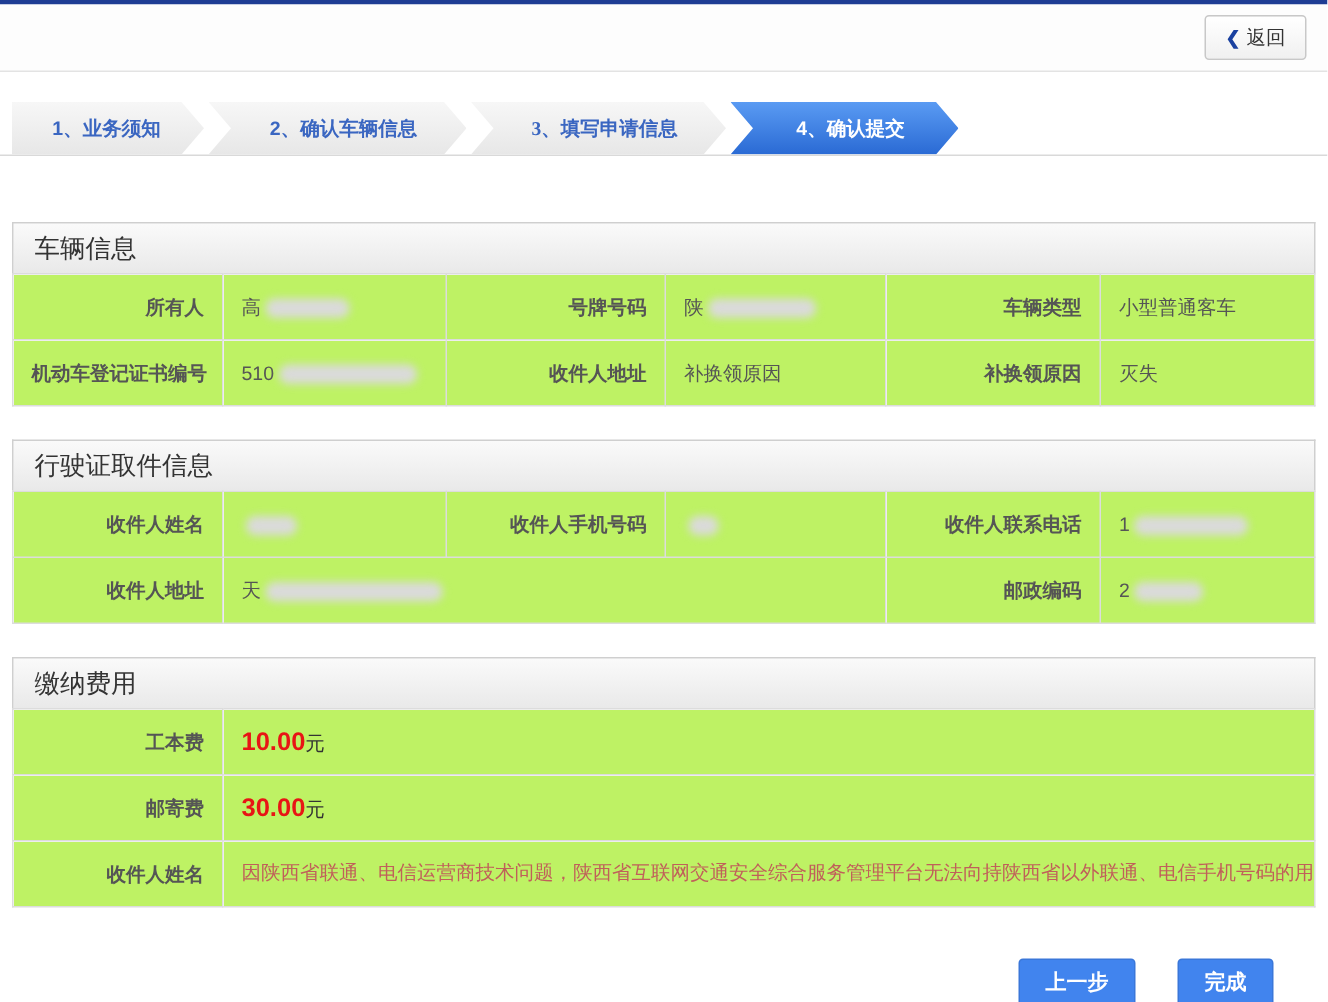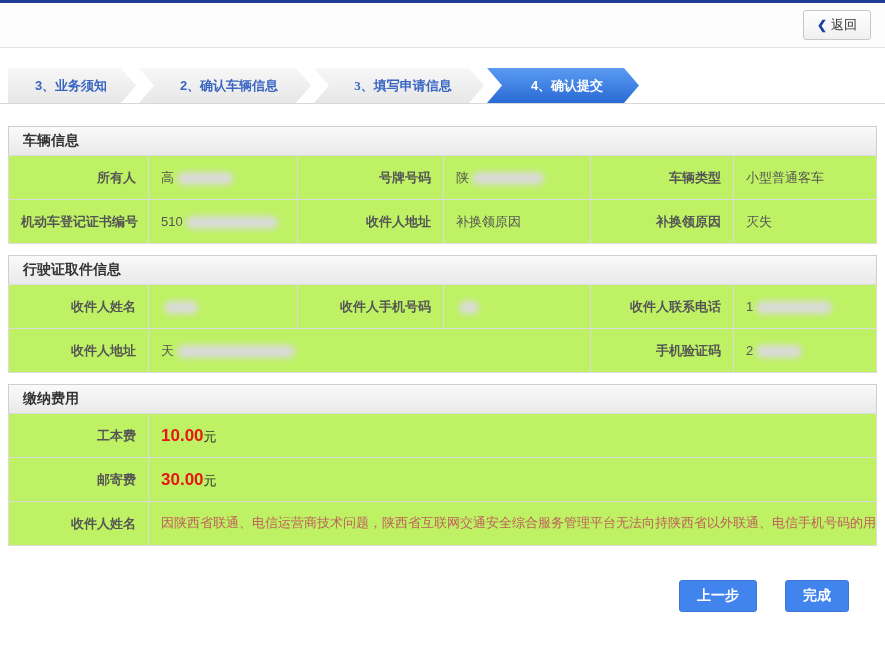--- a/index.html
+++ b/index.html
@@ -46,21 +46,21 @@
     background:linear-gradient(#5a9bf3,#2a6ad4); color:#ffffff;
   }
   .step-1 { width:128px; } .step-2 { width:172px; } .step-3 { width:170px;font-family:Liberation Serif, serif; } .step-4 { width:152px; }
 
   
   .content { padding:22px 8px 0 8px; }
   .section { margin-bottom:11px; }
   .section-header {
     background:linear-gradient(#fafafa,#e9e9e9);
     border:1px solid #cfcfcf; border-bottom:none;
-    padding:5px 14px; font-weight:bold; color:#333; font-size:14px;
+    padding:5px 14px; font-weight:normal; color:#333; font-size:17px;margin-top:22px;
   }
   table.info { width:100%; border-collapse:collapse; table-layout:fixed; }
   table.info td {
     border:1px solid #dcdcdc; height:44px; padding:4px 12px;
     font-size:13px; vertical-align:middle; background:#bef264; color:#555;
     overflow:hidden; white-space:nowrap;
   }
   td.lbl {
     background:#f4f4f4; text-align:right; color:#333; font-weight:bold;
   }
@@ -110,21 +110,21 @@
 <div class="top-border"></div>
 
 <div class="page-header">
   <button class="back-btn">
     <span class="back-chevron">❮</span>
     <span>返回</span>
   </button>
 </div>
 
 <div class="steps">
-  <div class="step first step-1">3、业务须知</div>
+  <div class="step first step-1">1、业务须知</div>
   <div class="step step-2">2、确认车辆信息</div>
   <div class="step step-3">3、填写申请信息</div>
   <div class="step active step-4">4、确认提交</div>
 </div>
 
 <div class="content">
 
   <div class="section">
     <div class="section-header">车辆信息</div>
     <table class="info">
@@ -173,21 +173,21 @@
         <td class="lbl">收件人姓名</td>
         <td><span></span><span class="redact w30"></span></td>
         <td class="lbl">收件人手机号码</td>
         <td><span></span><span class="redact w20"></span></td>
         <td class="lbl">收件人联系电话</td>
         <td><span>1</span><span class="redact w75"></span></td>
       </tr>
       <tr>
         <td class="lbl">收件人地址</td>
         <td colspan="3"><span>天</span><span class="redact w120"></span></td>
-        <td class="lbl">手机验证码</td>
+        <td class="lbl">邮政编码</td>
         <td><span>2</span><span class="redact w45"></span></td>
       </tr>
     </tbody>
       </table>
   </div>
 
   <div class="section">
     <div class="section-header">缴纳费用</div>
     <table class="info">
       <colgroup>

